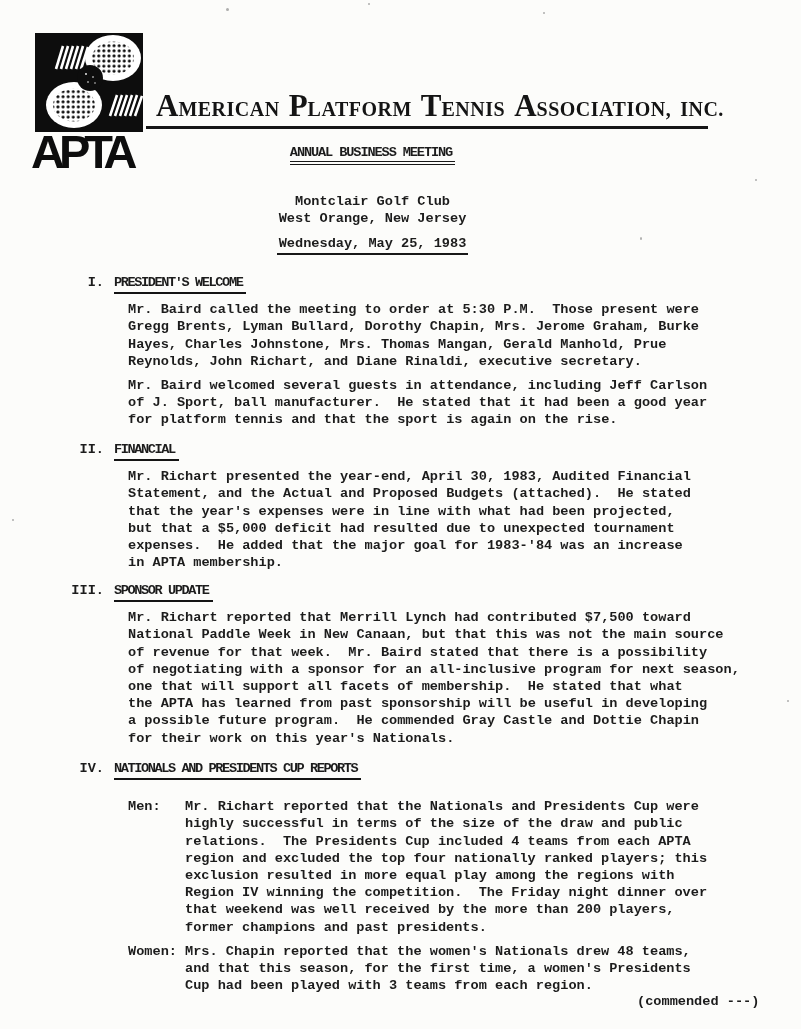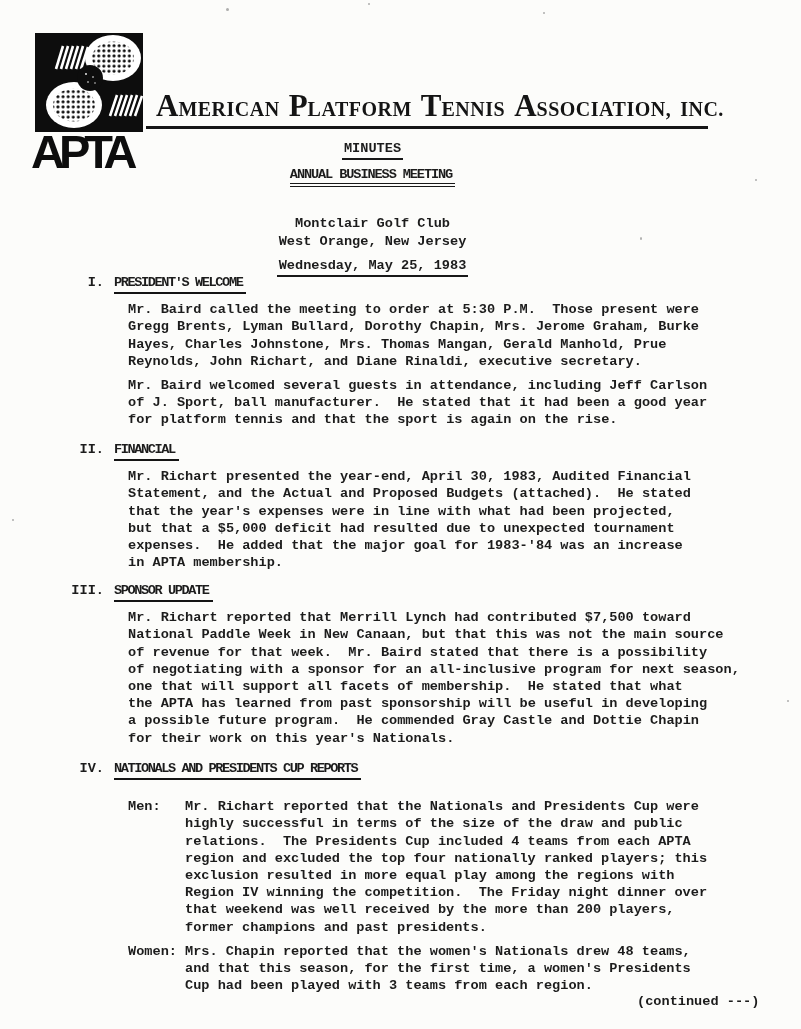--- a/index.html
+++ b/index.html
@@ -93,21 +93,20 @@
     <circle cx="53" cy="49" r="0.8" fill="#ffffff"></circle>
     <circle cx="60" cy="50" r="0.7" fill="#ffffff"></circle>
   </svg>
 </div>
 <div class="apta-wordmark">APTA</div>
 
 <div class="masthead"><span class="mh-word"><span class="mh-big">A</span><span class="mh-small">MERICAN</span></span><span class="mh-word"><span class="mh-big">P</span><span class="mh-small">LATFORM</span></span><span class="mh-word"><span class="mh-big">T</span><span class="mh-small">ENNIS</span></span><span class="mh-word"><span class="mh-big">A</span><span class="mh-small">SSOCIATION,</span></span><span class="mh-word"><span class="mh-small">INC.</span></span></div>
 <div class="masthead-rule"></div>
 
 <div class="doc-head">
-  <span class="dh-row"><span class="dh-minutes">MINUTES</span></span>
   <span class="dh-row"><span class="dh-meeting">ANNUAL BUSINESS MEETING</span></span>
   <div class="dh-venue1">Montclair Golf Club</div>
   <div class="dh-venue2">West Orange, New Jersey</div>
   <span class="dh-row"><span class="dh-date">Wednesday, May 25, 1983</span></span>
 </div>
 
 <div>
     <div class="section" style="top: 274px;">
       <div class="sec-num">I.</div>
       <div class="sec-head"><span class="sec-head-text">PRESIDENT'S WELCOME</span></div>
@@ -157,21 +156,21 @@
       </div>
       <div class="block-sub">
         <span class="sub-label">Women:</span>
         <div class="sub-lines">Mrs. Chapin reported that the women's Nationals drew 48 teams,
 and that this season, for the first time, a women's Presidents
 Cup had been played with 3 teams from each region.</div>
       </div>
     </div>
   </div>
 
-<div class="continued">(continued ---)</div>
+<div class="continued">(commended ---)</div>
 
 <div class="speck" style="left:226px;top:8px;width:3px;height:3px;"></div>
 <div class="speck" style="left:368px;top:3px;width:2px;height:2px;"></div>
 <div class="speck" style="left:543px;top:12px;width:2px;height:2px;"></div>
 <div class="speck" style="left:755px;top:179px;width:2px;height:2px;"></div>
 <div class="speck" style="left:640px;top:237px;width:2px;height:3px;"></div>
 <div class="speck" style="left:12px;top:519px;width:2px;height:2px;"></div>
 <div class="speck" style="left:787px;top:700px;width:2px;height:2px;"></div>
 
 </body></html>

